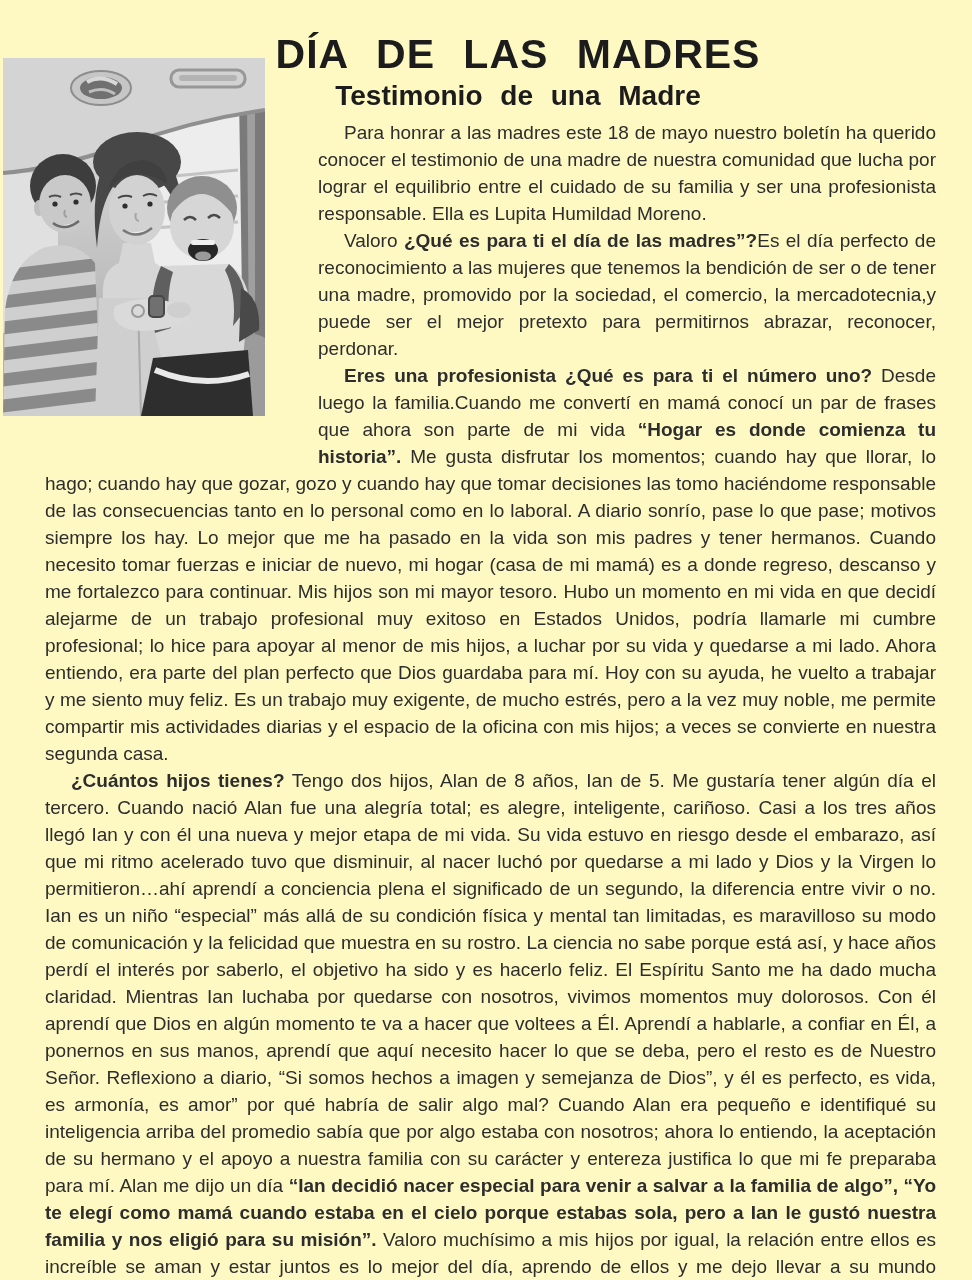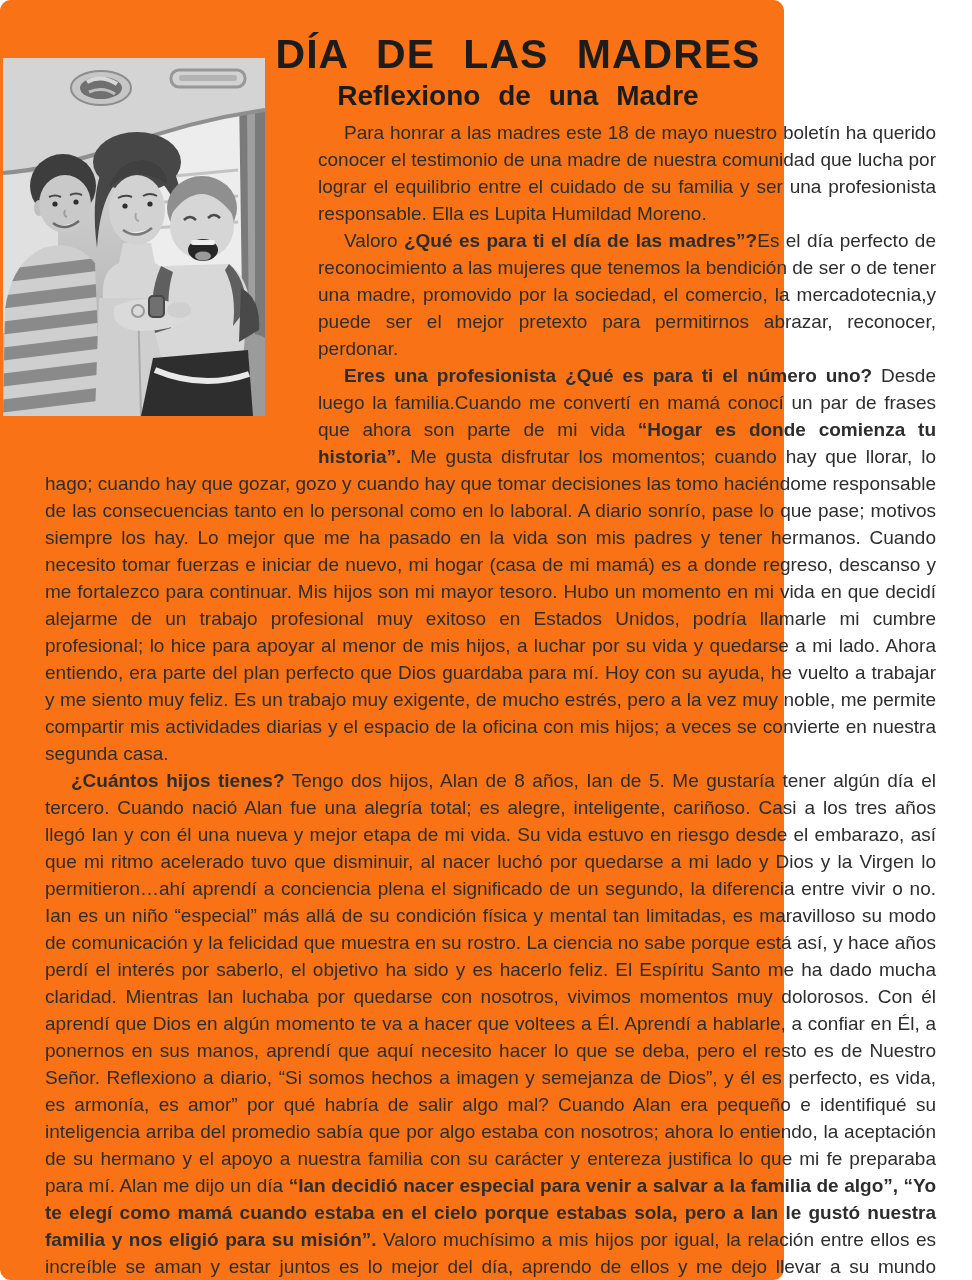--- a/index.html
+++ b/index.html
@@ -1,21 +1,21 @@
 <!DOCTYPE html>
 <html lang="es"><head>
 <meta charset="utf-8">
 <style>
   html,body{margin:0;padding:0;}
   body{
     width:972px;height:1280px;overflow:hidden;
     background:#ffffff;
     font-family:"Liberation Sans", sans-serif;
   }
-  .page{position:relative;width:784px;height:1280px;background:#f97316;border-radius:11px;}
+  .page{position:relative;width:972px;height:1280px;background:#fef9c3;}
   .content{position:absolute;left:45px;top:30px;width:891px;}
   .header{text-align:center;padding-left:55px;color:#1c1c1c;}
   .title{
     font-size:41px;font-weight:700;letter-spacing:1px;word-spacing:16px;
     line-height:48px;white-space:nowrap;
   }
   .subtitle{
     font-size:28px;font-weight:700;word-spacing:10px;line-height:34px;margin-top:1px;
   }
   .photo{
@@ -140,21 +140,21 @@
         <rect x="146" y="238" width="15" height="21" rx="4" fill="#707070" stroke="#474747" stroke-width="2"></rect>
         <circle cx="135" cy="253" r="6" fill="none" stroke="#9a9a9a" stroke-width="2"></circle>
         <ellipse cx="176" cy="252" rx="12" ry="8" fill="#cfcfcf"></ellipse>
       </g>
     </svg>
   </div>
 
   <div class="content">
     <div class="header">
       <div class="title">DÍA DE LAS MADRES</div>
-      <div class="subtitle">Reflexiono de una Madre</div>
+      <div class="subtitle">Testimonio de una Madre</div>
     </div>
 
     <div class="article">
       <div class="float-spacer" aria-hidden="true"></div>
 
     <p class="para"><span>Para honrar a las madres este 18 de mayo nuestro boletín ha querido conocer el testimonio de una madre de nuestra comunidad que lucha por lograr el equilibrio entre el cuidado de su familia y ser una profesionista responsable. Ella es Lupita Humildad Moreno.</span></p>
         <p class="para"><span>Valoro </span><span class="b">¿Qué es para ti el día de las madres”?</span><span>Es el día perfecto de reconocimiento a las mujeres que tenemos la bendición de ser o de tener una madre, promovido por la sociedad, el comercio, la mercadotecnia,y puede ser el mejor pretexto para permitirnos abrazar, reconocer, perdonar.</span></p>
         <p class="para"><span class="b">Eres una profesionista ¿Qué es para ti el número uno?</span><span> Desde luego la familia.Cuando me convertí en mamá conocí un par de frases que ahora son parte de mi vida </span><span class="b">“Hogar es donde comienza tu historia”.</span><span> Me gusta disfrutar los momentos; cuando hay que llorar, lo hago; cuando hay que gozar, gozo y cuando hay que tomar decisiones las tomo haciéndome responsable de las consecuencias tanto en lo personal como en lo laboral. A diario sonrío, pase lo que pase; motivos siempre los hay. Lo mejor que me ha pasado en la vida son mis padres y tener hermanos. Cuando necesito tomar fuerzas e iniciar de nuevo, mi hogar (casa de mi mamá) es a donde regreso, descanso y me fortalezco para continuar.  Mis hijos son mi mayor tesoro.  Hubo un momento en mi vida en que decidí alejarme de un trabajo profesional muy exitoso en Estados Unidos, podría llamarle mi cumbre profesional; lo hice para apoyar al menor de mis hijos,  a luchar por su vida  y quedarse a mi lado. Ahora entiendo, era parte del plan perfecto que Dios guardaba para mí. Hoy con su ayuda, he vuelto a trabajar y me siento muy feliz. Es un trabajo muy exigente, de mucho estrés, pero a  la vez muy noble, me permite compartir mis actividades diarias y el espacio de la oficina con mis hijos;  a veces se convierte en nuestra segunda casa.</span></p>
         <p class="para"><span class="b">¿Cuántos hijos tienes?</span><span> Tengo dos hijos, Alan de 8 años, Ian de 5. Me gustaría tener algún día el tercero. Cuando nació Alan fue una alegría total; es alegre, inteligente, cariñoso. Casi a los tres años llegó Ian y con él una nueva y mejor etapa de mi vida. Su vida estuvo en riesgo desde el embarazo, así que mi ritmo acelerado tuvo que disminuir, al nacer luchó por quedarse a mi lado y Dios y la Virgen lo permitieron…ahí aprendí a conciencia plena el significado de un segundo, la diferencia entre vivir o no. Ian es un niño “especial” más allá de su condición física y mental  tan limitadas, es maravilloso su modo de comunicación y la felicidad que muestra en su rostro. La ciencia no sabe porque está así, y hace años perdí el interés por saberlo, el objetivo ha sido y es hacerlo feliz. El Espíritu Santo me ha dado mucha claridad. Mientras Ian luchaba por quedarse con nosotros, vivimos momentos muy dolorosos. Con él aprendí que Dios en algún momento te va a hacer que voltees a Él. Aprendí a hablarle, a confiar en Él, a ponernos en sus manos, aprendí que aquí necesito hacer lo que se deba, pero el resto es de Nuestro Señor. Reflexiono a diario, “Si somos hechos a imagen y semejanza de Dios”, y él es perfecto, es vida, es armonía, es amor” por qué habría de salir algo mal? Cuando Alan era pequeño e identifiqué su inteligencia arriba del promedio sabía que por algo estaba con nosotros; ahora lo entiendo, la aceptación de su hermano y el apoyo a nuestra familia con su carácter y entereza justifica  lo que mi fe preparaba para mí. Alan me dijo un día </span><span class="b">“Ian decidió nacer especial para venir a salvar a la familia de algo”, “Yo te elegí como mamá cuando estaba en el cielo porque estabas sola, pero a Ian le gustó nuestra familia y nos eligió para su misión”.</span><span>  Valoro muchísimo a mis hijos por igual, la relación entre ellos es increíble se aman y estar juntos es lo mejor del día, aprendo de ellos y me dejo llevar a su mundo perfecto, simple y lleno de ocurrencias que dan alegría.</span></p>
       </div>

